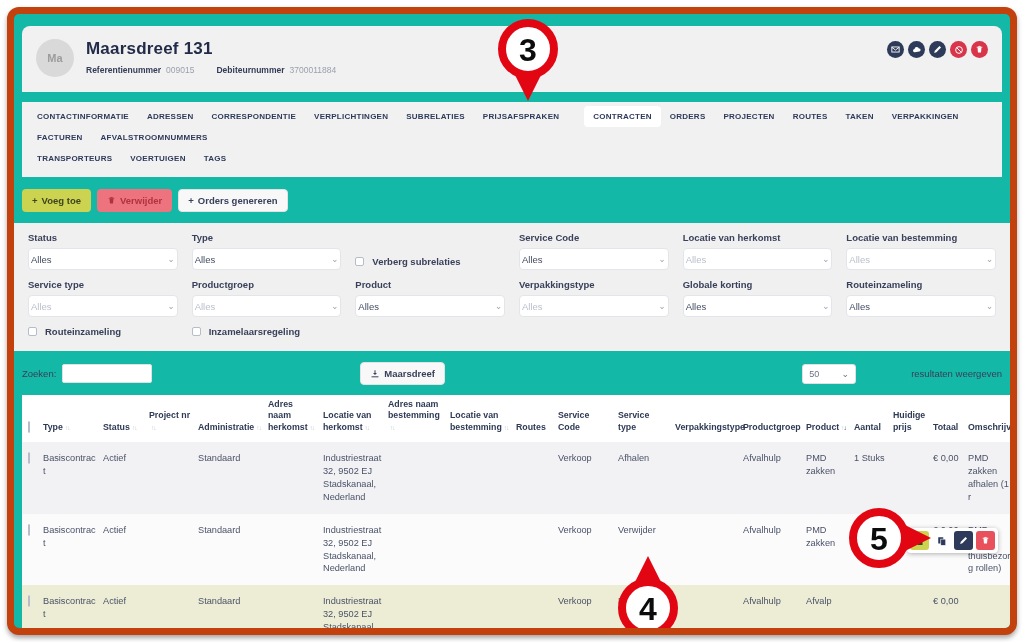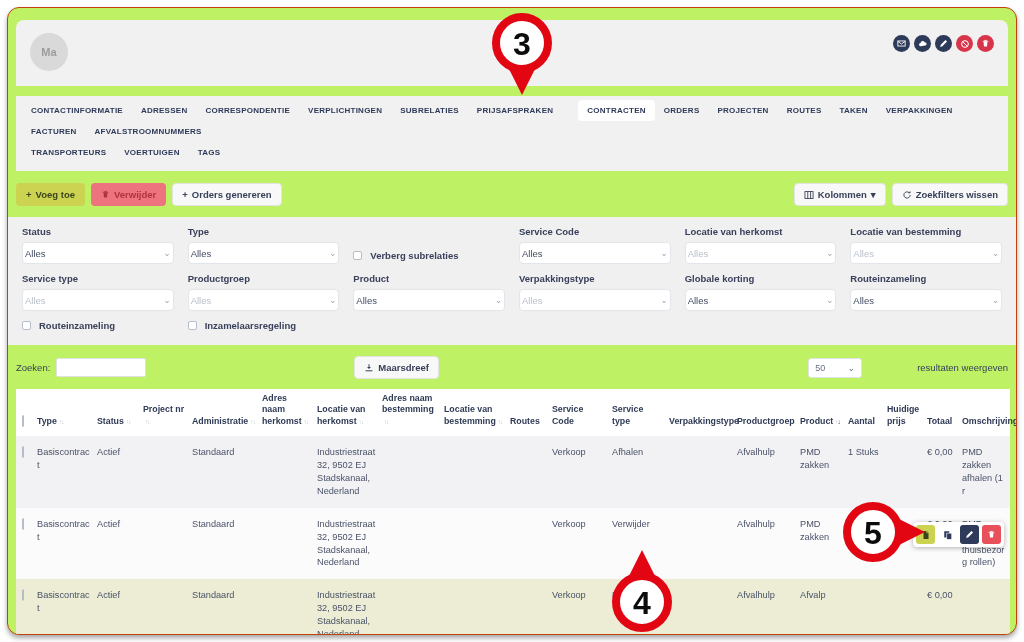--- a/index.html
+++ b/index.html
@@ -5,22 +5,22 @@
   * { box-sizing: border-box; margin: 0; padding: 0; }
   body {
     background: #ffffff;
     font-family: "Liberation Sans", sans-serif;
     width: 1024px; height: 642px; overflow: hidden;
   }
   .page {
     position: relative;
     width: 1010px; height: 628px;
     margin: 7px auto 0;
-    background: #bef264;
-    border: 1px solid #c2410c;
+    background: #14b8a6;
+    border: 7px solid #c2410c;
     border-radius: 12px;
     box-shadow: 0 3px 5px rgba(0,0,0,.35);
     overflow: hidden;
   }
   
   .topbar {
     display: flex; align-items: flex-start; gap: 12px;
     background: #f1f1f2;
     margin: 12px 8px 0;
     border-radius: 8px 8px 0 0;
@@ -150,20 +150,27 @@
     text-anchor: middle; dominant-baseline: central;
   }
 </style>
 </head>
 <body>
 
 <div class="page">
 
   <div class="topbar">
     <div class="avatar">Ma</div>
+    <div>
+      <div class="htitle">Maarsdreef 131</div>
+      <div class="hfields">
+        <div class="hfield"><b>Referentienummer</b><span>009015</span></div>
+        <div class="hfield"><b>Debiteurnummer</b><span>3700011884</span></div>
+      </div>
+    </div>
     <div class="hicons">
       <div class="icon-btn navy">
         <svg width="9" height="9" viewBox="0 0 16 16">
             <rect x="1.5" y="3.5" width="13" height="9" fill="none" stroke="#fff" stroke-width="1.6"></rect>
             <path d="M1.5 4l6.5 5 6.5-5" fill="none" stroke="#fff" stroke-width="1.6"></path>
           </svg>
       </div>
       <div class="icon-btn navy">
         <svg width="10" height="10" viewBox="0 0 16 16">
             <path d="M4.5 11.5a2.6 2.6 0 01-.4-5.2 3.6 3.6 0 017-.8 2.4 2.4 0 01.4 4.8z" fill="#fff"></path>
@@ -222,37 +229,20 @@
       <svg width="9" height="9" viewBox="0 0 16 16">
           <path d="M3 4h10M6.5 4V2.5h3V4" fill="none" stroke="#b03240" stroke-width="1.5"></path>
           <path d="M4.5 4.5l.8 9h5.4l.8-9z" fill="#b03240"></path>
         </svg>
       <span>Verwijder</span>
     </div>
     <div class="btn btn-light">
         <span>+</span>
         <span>Orders genereren</span>
       </div>
-    <div class="right">
-      <div class="btn btn-light">
-        <svg width="10" height="10" viewBox="0 0 16 16">
-            <rect x="1.5" y="2.5" width="13" height="11" fill="none" stroke="#39405a" stroke-width="1.4"></rect>
-            <path d="M6 2.5v11M10.5 2.5v11" stroke="#39405a" stroke-width="1.4"></path>
-          </svg>
-        <span>Kolommen</span>
-        <span>▾</span>
-      </div>
-      <div class="btn btn-light">
-        <svg width="10" height="10" viewBox="0 0 16 16">
-            <path d="M13 8a5 5 0 11-1.6-3.7" fill="none" stroke="#39405a" stroke-width="1.5"></path>
-            <path d="M13.5 1.5v3.5H10z" fill="#39405a"></path>
-          </svg>
-        <span>Zoekfilters wissen</span>
-      </div>
-    </div>
   </div>
 
   <div class="filters">
 
     <div class="fgroup">
       <span class="flabel">Status</span>
       <div class="select">
           <span class="val">Alles</span>
           <span class="caret">⌄</span>
         </div>

